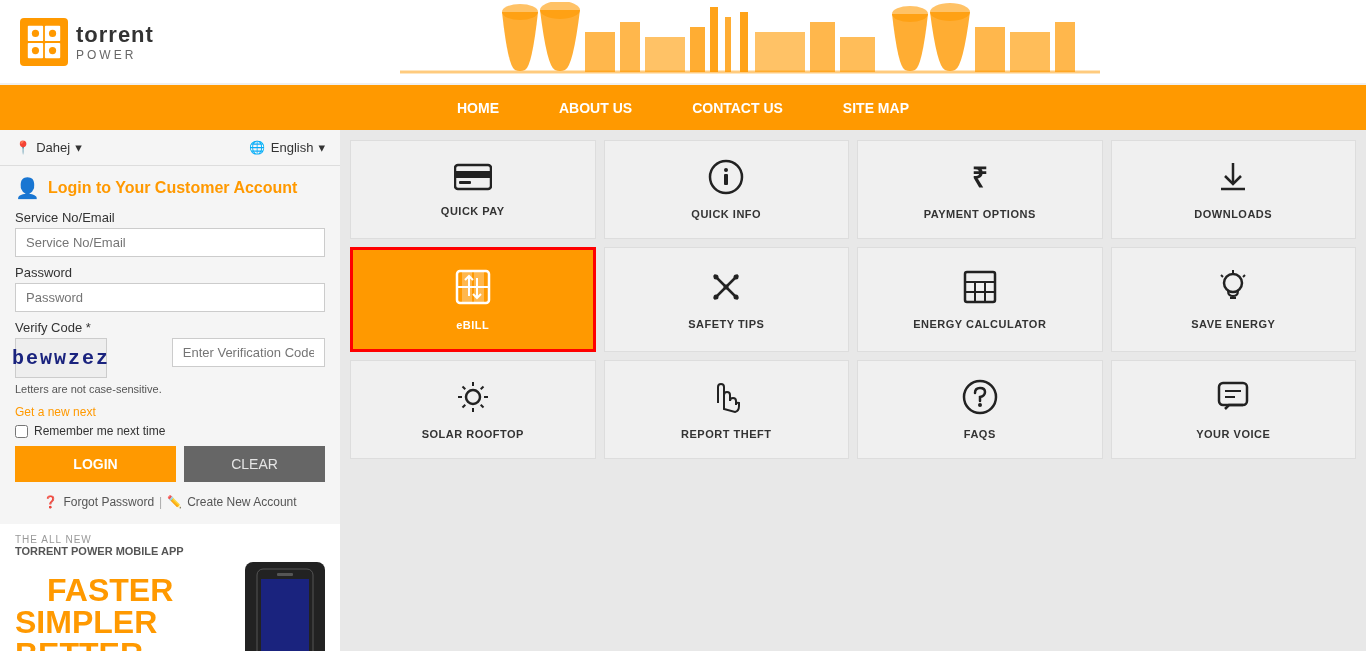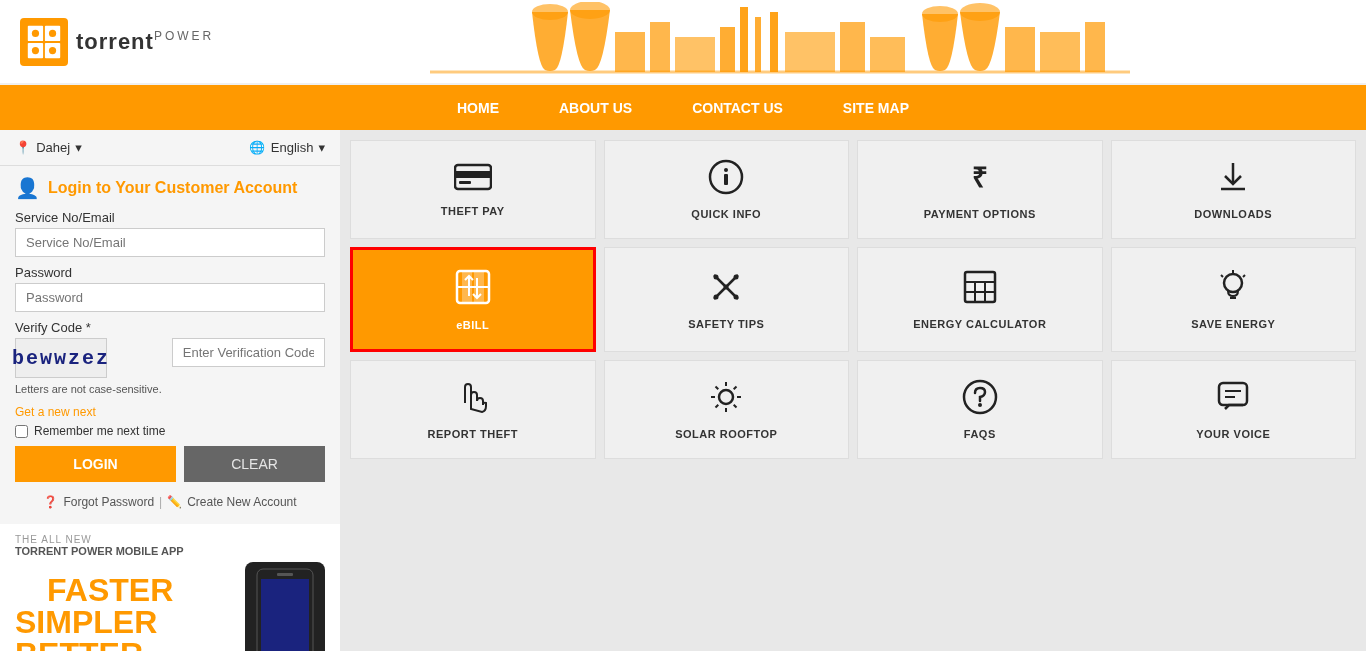--- a/index.html
+++ b/index.html
@@ -3,21 +3,21 @@
   <meta charset="utf-8">
   <style>
     * { margin: 0; padding: 0; box-sizing: border-box; }
     body { font-family: Arial, sans-serif; background: #e8e8e8; width: 1366px; height: 651px; overflow: hidden; }
 
     
     .header { background: #fff; display: flex; align-items: center; height: 85px; padding: 0 20px; border-bottom: 2px solid #f0f0f0; position: relative; }
     .logo-area { display: flex; align-items: center; gap: 8px; }
     .logo-box { width: 48px; height: 48px; background: #f90; border-radius: 4px; display: flex; align-items: center; justify-content: center; }
     .logo-box svg { width: 36px; height: 36px; }
-    .logo-text { display: flex; }
+    .logo-text { display: flex; flex-direction: column; }
     .logo-torrent { font-size: 22px; font-weight: bold; color: #333; letter-spacing: 1px; }
     .logo-power { font-size: 12px; color: #666; letter-spacing: 3px; }
     .header-illustration { flex: 1; text-align: center; }
     .header-illustration svg { height: 75px; width: 700px; }
 
     
     nav { background: #f90; display: flex; justify-content: center; height: 45px; align-items: center; gap: 0; }
     .nav-item { color: #fff; font-size: 14px; font-weight: bold; padding: 0 30px; cursor: pointer; height: 100%; display: flex; align-items: center; text-decoration: none; }
 
     
@@ -223,21 +223,21 @@
     <div class="grid-wrap">
 
       <div class="grid-item">
         <div class="grid-icon">
           <svg width="38" height="30" viewBox="0 0 38 30">
             <rect x="1" y="3" width="36" height="24" rx="3" fill="none" stroke="#222" stroke-width="2.5"></rect>
             <rect x="1" y="9" width="36" height="7" fill="#222"></rect>
             <rect x="5" y="19" width="12" height="3" rx="1" fill="#222"></rect>
           </svg>
         </div>
-        <span class="grid-label">THEFT PAY</span>
+        <span class="grid-label">QUICK PAY</span>
       </div>
 
       <div class="grid-item">
         <div class="grid-icon">
           <svg width="36" height="36" viewBox="0 0 36 36">
             <circle cx="18" cy="18" r="16" fill="none" stroke="#222" stroke-width="2.5"></circle>
             <circle cx="18" cy="11" r="2" fill="#222"></circle>
             <rect x="16" y="15" width="4" height="11" rx="1" fill="#222"></rect>
           </svg>
         </div>
@@ -311,30 +311,20 @@
           <svg width="36" height="36" viewBox="0 0 36 36">
             <circle cx="18" cy="14" r="9" fill="none" stroke="#222" stroke-width="2.5"></circle>
             <path d="M13 22 Q13 27 18 27 Q23 27 23 22" fill="none" stroke="#222" stroke-width="2"></path>
             <line x1="15" y1="29" x2="21" y2="29" stroke="#222" stroke-width="2"></line>
             <line x1="18" y1="4" x2="18" y2="1" stroke="#222" stroke-width="2"></line>
             <line x1="28" y1="8" x2="30" y2="6" stroke="#222" stroke-width="2"></line>
             <line x1="8" y1="8" x2="6" y2="6" stroke="#222" stroke-width="2"></line>
           </svg>
         </div>
         <span class="grid-label">SAVE ENERGY</span>
-      </div>
-
-      <div class="grid-item">
-        <div class="grid-icon">
-          <svg width="36" height="36" viewBox="0 0 36 36">
-            <path d="M16 30 L16 16 Q16 13 19 13 Q22 13 22 16 L22 22 Q22 19 25 19 Q28 19 28 22 L28 26 Q28 23 31 24 L31 27 Q31 32 27 33 L16 30 Z" fill="none" stroke="#222" stroke-width="2"></path>
-            <path d="M16 16 L16 8 Q16 5 13 5 Q10 5 10 8 L10 24" fill="none" stroke="#222" stroke-width="2"></path>
-          </svg>
-        </div>
-        <span class="grid-label">REPORT THEFT</span>
       </div>
 
       <div class="grid-item">
         <div class="grid-icon">
           <svg width="36" height="36" viewBox="0 0 36 36">
             <circle cx="18" cy="18" r="7" fill="none" stroke="#222" stroke-width="2.5"></circle>
             <line x1="18" y1="3" x2="18" y2="7" stroke="#222" stroke-width="2"></line>
             <line x1="18" y1="29" x2="18" y2="33" stroke="#222" stroke-width="2"></line>
             <line x1="3" y1="18" x2="7" y2="18" stroke="#222" stroke-width="2"></line>
             <line x1="29" y1="18" x2="33" y2="18" stroke="#222" stroke-width="2"></line>
@@ -343,20 +333,30 @@
             <line x1="28.5" y1="7.5" x2="25.7" y2="10.3" stroke="#222" stroke-width="2"></line>
             <line x1="10.3" y1="25.7" x2="7.5" y2="28.5" stroke="#222" stroke-width="2"></line>
           </svg>
         </div>
         <span class="grid-label">SOLAR ROOFTOP</span>
       </div>
 
       <div class="grid-item">
         <div class="grid-icon">
           <svg width="36" height="36" viewBox="0 0 36 36">
+            <path d="M16 30 L16 16 Q16 13 19 13 Q22 13 22 16 L22 22 Q22 19 25 19 Q28 19 28 22 L28 26 Q28 23 31 24 L31 27 Q31 32 27 33 L16 30 Z" fill="none" stroke="#222" stroke-width="2"></path>
+            <path d="M16 16 L16 8 Q16 5 13 5 Q10 5 10 8 L10 24" fill="none" stroke="#222" stroke-width="2"></path>
+          </svg>
+        </div>
+        <span class="grid-label">REPORT THEFT</span>
+      </div>
+
+      <div class="grid-item">
+        <div class="grid-icon">
+          <svg width="36" height="36" viewBox="0 0 36 36">
             <circle cx="18" cy="18" r="16" fill="none" stroke="#222" stroke-width="2.5"></circle>
             <path d="M13 14 Q13 9 18 9 Q23 9 23 13 Q23 17 18 18 L18 22" fill="none" stroke="#222" stroke-width="2.5" stroke-linecap="round"></path>
             <circle cx="18" cy="26" r="2" fill="#222"></circle>
           </svg>
         </div>
         <span class="grid-label">FAQS</span>
       </div>
 
       <div class="grid-item">
         <div class="grid-icon">

